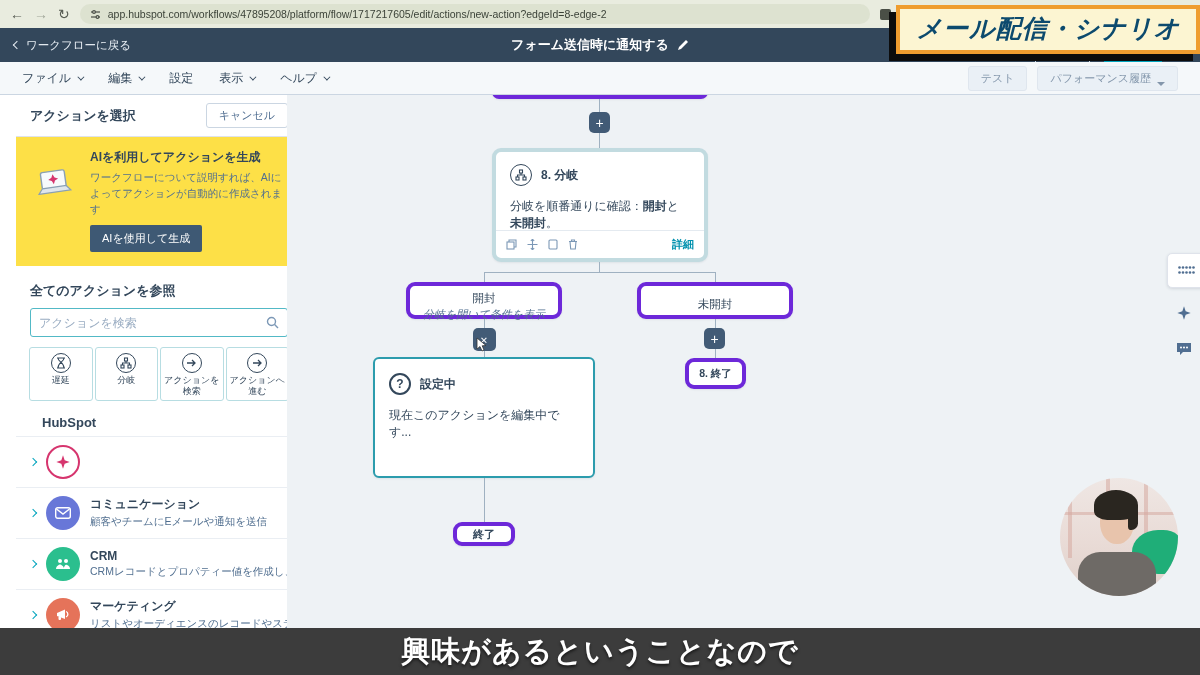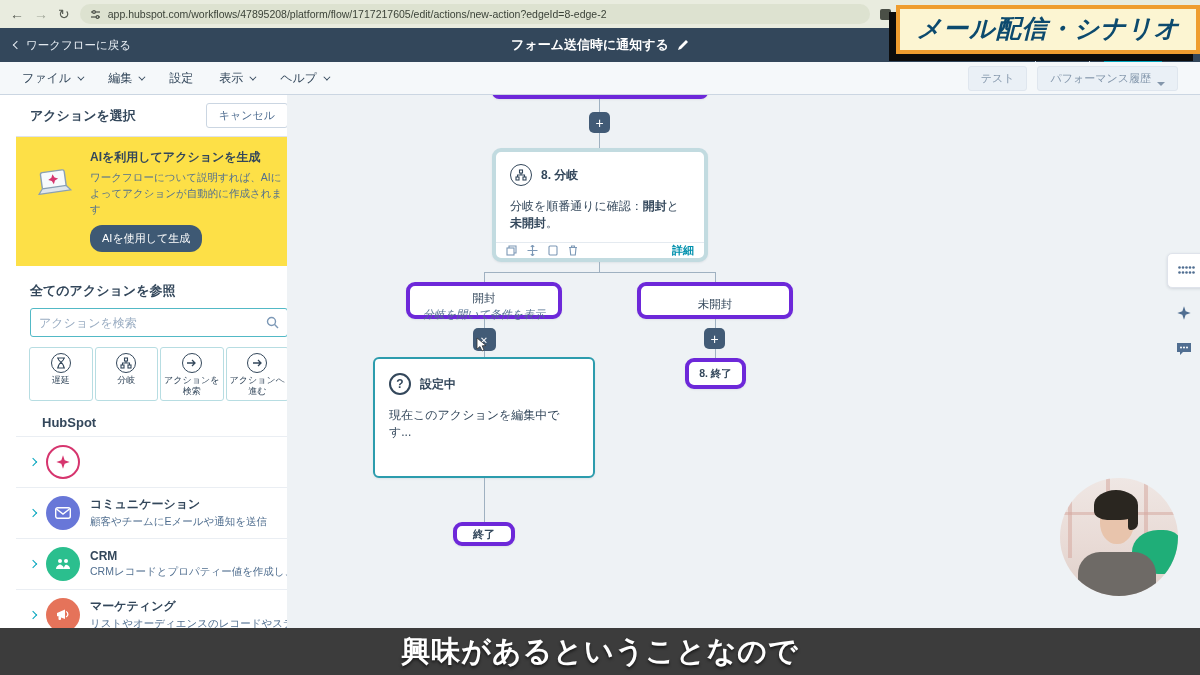--- a/index.html
+++ b/index.html
@@ -39,21 +39,21 @@
 
   
   .sidebar { position:absolute; top:95px; left:0; width:287px; height:533px; background:#fff; border-right:1px solid #cbd6e2; overflow:hidden;margin-left:16px; }
   .sb-header { display:flex; align-items:center; justify-content:space-between; padding:8px 14px; border-bottom:1px solid #dfe3eb; }
   .sb-title { font-size:13px; font-weight:bold; color:#33475b; }
   .cancel-btn { background:#fff; border:1px solid #cbd6e2; border-radius:3px; color:#506e91; font-size:11px; padding:4px 12px; }
   .ai-promo { background:#fde047; padding:12px 16px 14px 16px; display:flex; gap:12px; }
   .ai-promo-icon { flex:0 0 46px; padding-top:16px; }
   .ai-promo-title { font-size:12px; font-weight:bold; color:#33475b; margin-bottom:4px; }
   .ai-promo-desc { font-size:10.5px; color:#516f90; line-height:1.5; margin-bottom:8px; }
-  .ai-promo-btn { background:#3e5974; color:#fff; border:none; border-radius:12px; font-size:11px; padding:6px 12px; }
+  .ai-promo-btn { background:#3e5974; color:#fff; border:none; border-radius:2px; font-size:11px; padding:6px 12px; }
   .browse-all { font-size:13px; font-weight:bold; color:#33475b; padding:16px 14px 8px 14px; }
   .search-wrap { margin:0 14px 10px 14px; border:1px solid #52b9c6; border-radius:3px; height:29px; display:flex; align-items:center; padding:0 8px; }
   .search-input { flex:1; border:none; outline:none; font-size:12px; color:#33475b; background:transparent; font-family:inherit; }
   .search-input::placeholder { color:#99acc2; }
   .type-row { display:flex; gap:2px; padding:0 13px; }
   .type-btn { flex:1; background:#fff; border:1px solid #b7dde2; border-radius:3px; padding:5px 1px 4px 1px; display:flex; flex-direction:column; align-items:center; gap:2px; }
   .type-btn .lbl { font-size:9px; color:#33475b; text-align:center; line-height:1.15; }
   .circ-icon { width:20px; height:20px; border:1.4px solid #33475b; border-radius:50%; display:flex; align-items:center; justify-content:center; color:#33475b; }
   .group-title { font-size:13px; font-weight:bold; color:#33475b; padding:14px 14px 6px 26px; }
   .cat-row { display:flex; align-items:center; gap:10px; padding:8px 14px; border-top:1px solid #eaeef3; cursor:pointer; }
@@ -64,21 +64,21 @@
 
   
   .canvas { position:absolute; top:95px; left:287px; width:913px; height:533px; background:#eef2f5; overflow:hidden; }
   .node { position:absolute; background:#fff; border:4px solid #6d28d9; border-radius:9px; box-shadow:0 1px 2px rgba(45,62,80,.08); }
   .vline { position:absolute; width:1px; background:#9fb1c1; }
   .hline { position:absolute; height:1px; background:#9fb1c1; }
   .plus-btn { position:absolute; width:21px; height:21px; background:#425b76; border-radius:5px; color:#fff; display:flex; align-items:center; justify-content:center; font-size:14px; line-height:1; }
   .branch-node-head { display:flex; align-items:center; gap:9px; padding:12px 14px 6px 14px; }
   .step-label { font-size:12px; font-weight:bold; color:#33475b; }
   .branch-body { font-size:12px; color:#33475b; padding:6px 14px; }
-  .node-footer { position:absolute; left:0; right:0; bottom:0; height:16px; border-top:1px solid #e4eaf0; display:flex; align-items:center; gap:10px; padding:0 10px; }
+  .node-footer { position:absolute; left:0; right:0; bottom:0; height:28px; border-top:1px solid #e4eaf0; display:flex; align-items:center; gap:10px; padding:0 10px; }
   .foot-icons { display:flex; gap:10px; align-items:center; color:#7c98b6; }
   .details-link { margin-left:auto; font-size:11px; font-weight:bold; color:#0091ae; }
   .branch-label-title { font-size:11.5px; color:#33475b; text-align:center; padding-top:5px; }
   .branch-label-sub { font-size:11px; color:#516f90; font-style:italic; text-align:center; padding-top:1px; }
   .editing-node { border:2px solid #2c9cad; border-radius:6px; }
   .q-circle { width:22px; height:22px; border:2px solid #33475b; border-radius:50%; display:flex; align-items:center; justify-content:center; font-size:12px; font-weight:bold; color:#33475b; }
   .end-node { display:flex; align-items:center; justify-content:center; font-size:11px; font-weight:bold; color:#33475b; }
   .cursor-overlay { position:absolute; left:3px; top:9px; }
 
   

